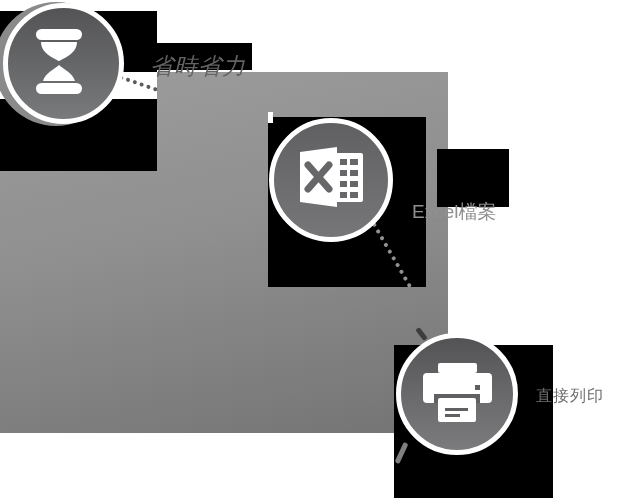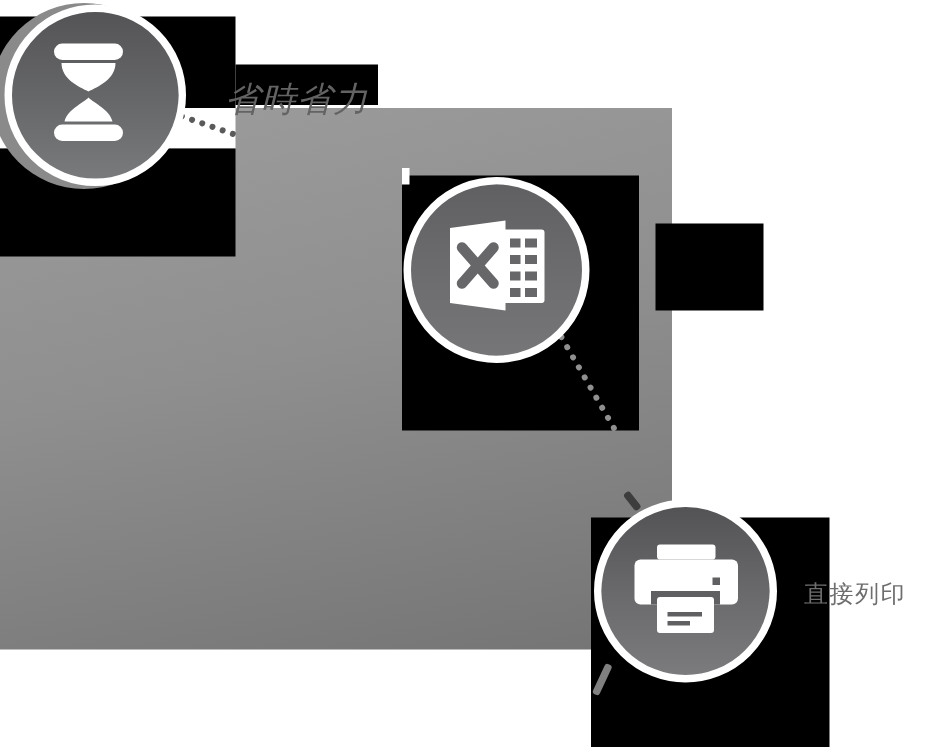--- a/index.html
+++ b/index.html
@@ -119,18 +119,19 @@
       <rect x="33" y="56" width="46" height="9" fill="#606063"></rect>
       <rect x="37" y="60" width="38" height="24" rx="2" fill="#ffffff"></rect>
       <rect x="44" y="70" width="23" height="3" fill="#606063"></rect>
       <rect x="44" y="76" width="15" height="3" fill="#606063"></rect>
     </svg>
   </span>
 </div>
 
 <div class="abs label label-1">省時省力</div>
 <div class="abs label label-2">
+  <div>Excel檔案</div>
 </div>
 <div class="abs label label-3">直接列印</div>
 
 <div class="abs white-tick"></div>
 <div class="abs frag-slash"></div>
 <div class="abs frag-arc"></div>
 
 </body></html>

